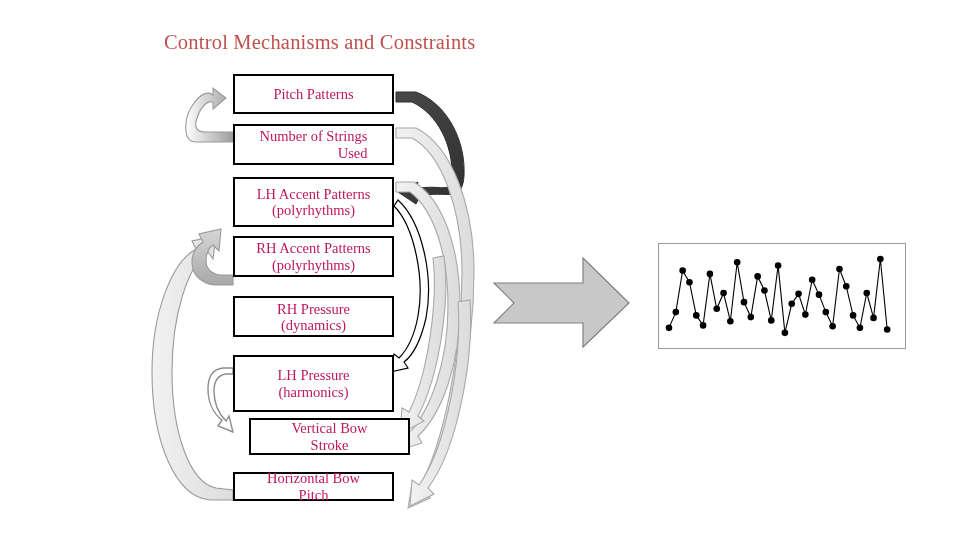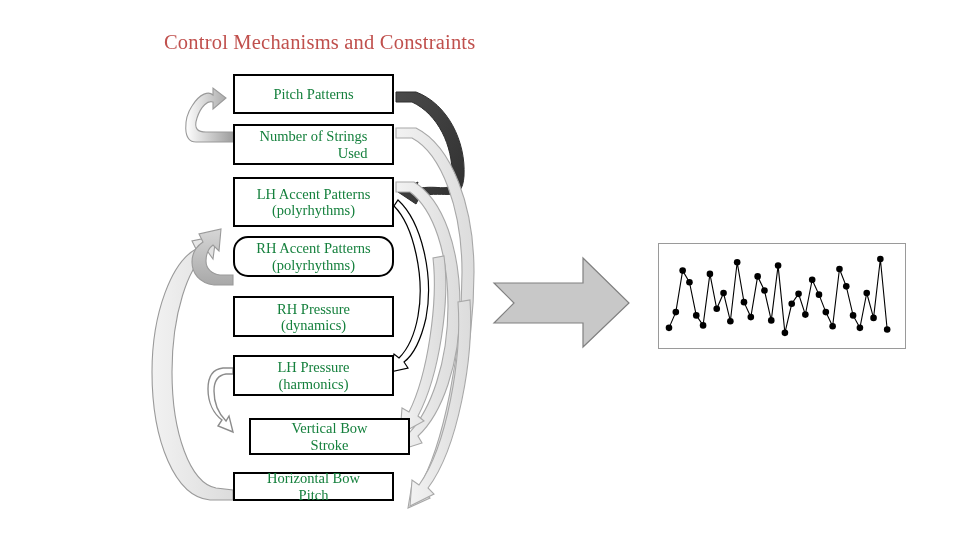--- a/index.html
+++ b/index.html
@@ -38,31 +38,31 @@
     width: 161px;
     border: 2px solid #000000;
     background: #ffffff;
     box-sizing: border-box;
     display: flex;
     align-items: center;
     justify-content: center;
     text-align: center;
     font-family: "Liberation Serif", serif;
     font-size: 14.5px;
-    color: #15803d;
+    color: #be185d;
     line-height: 1.12;
     padding: 2px 20px;
   }
   .nodebox span { display: block; }
   #box0 { top: 74px;  height: 40px; }
   #box1 { top: 124px; height: 41px; text-align: right; }
   #box2 { top: 177px; height: 50px; }
-  #box3 { top: 236px; height: 41px; border-radius: 15px; }
+  #box3 { top: 236px; height: 41px; }
   #box4 { top: 296px; height: 41px; align-items: flex-end; }
-  #box5 { top: 355px; height: 41px; }
+  #box5 { top: 355px; height: 57px; }
   #box6 { top: 418px; height: 37px; margin-left: 16px; }
   #box7 { top: 472px; height: 29px; }
 
   #arrows {
     position: absolute;
     left: 0; top: 0;
     width: 960px;
     height: 540px;
     pointer-events: none;
   }

